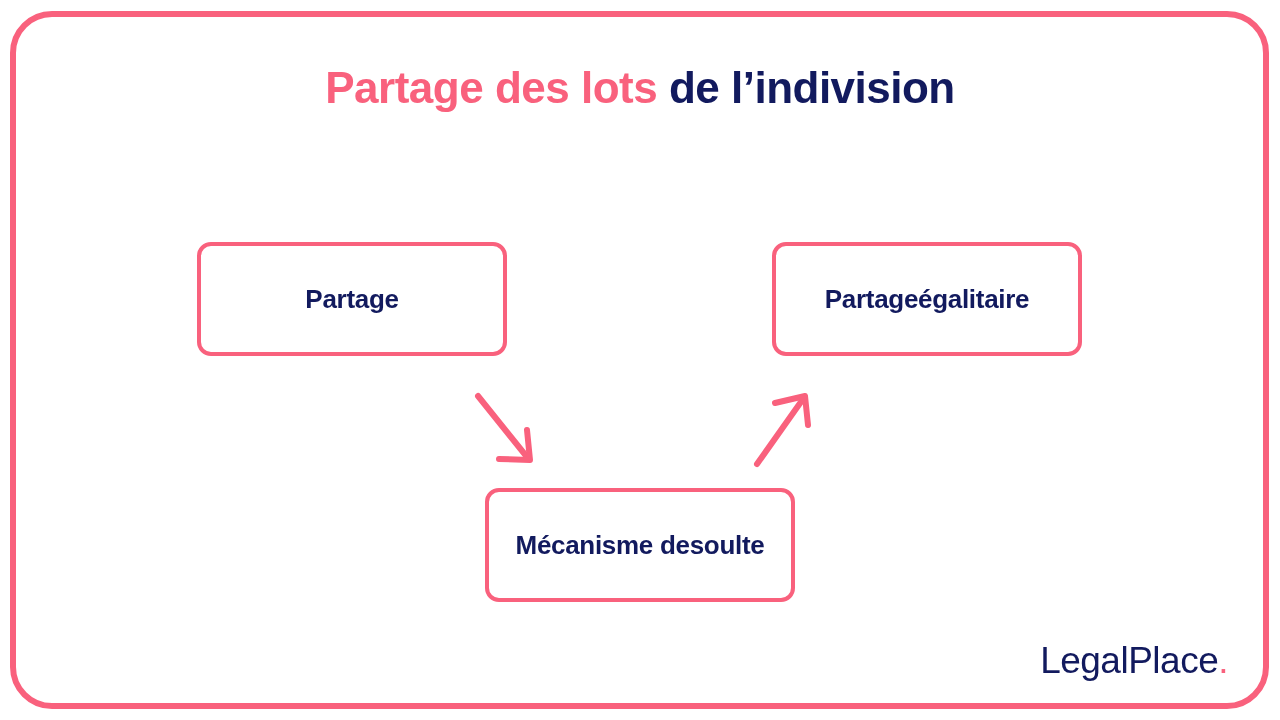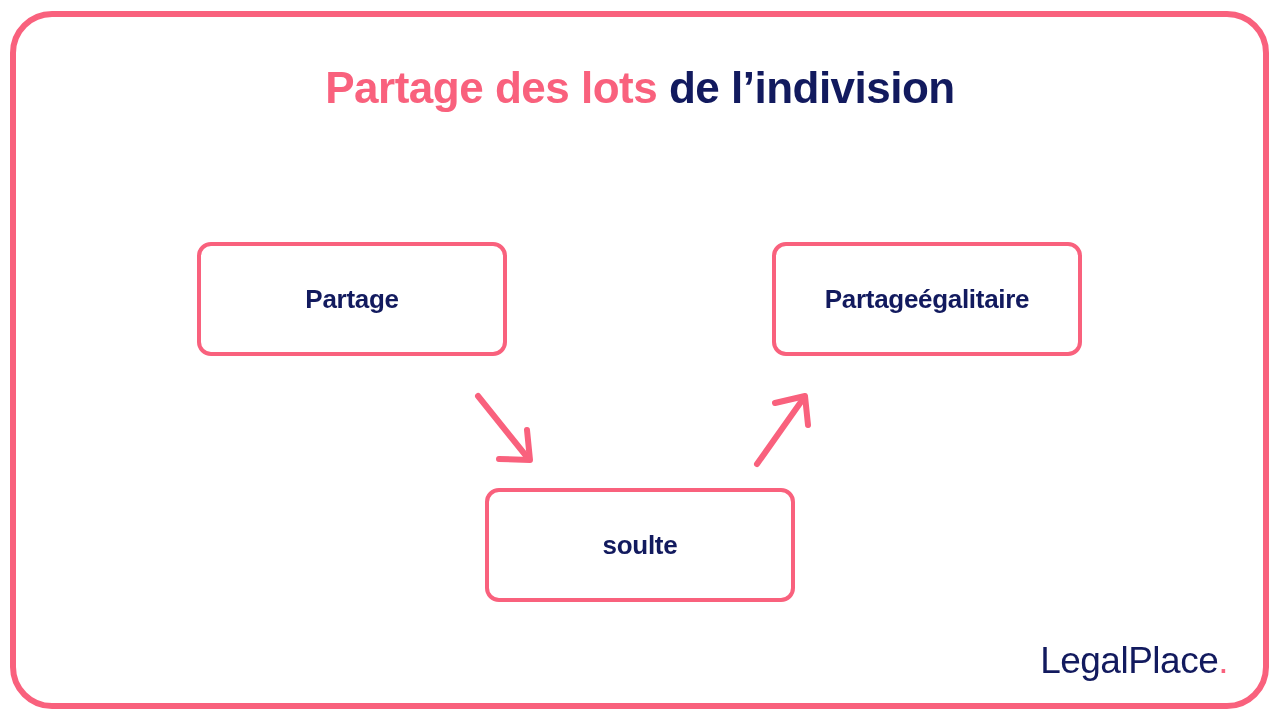--- a/index.html
+++ b/index.html
@@ -90,20 +90,21 @@
   <div class="node node-inegalitaire">
     <span>Partage</span>
   </div>
 
   <div class="node node-egalitaire">
     <span>Partage</span>
     <span>égalitaire</span>
   </div>
 
   <div class="node node-soulte">
+    <span>Mécanisme de</span>
     <span>soulte</span>
   </div>
 
   <svg class="arrows" viewBox="0 0 1280 720" xmlns="http://www.w3.org/2000/svg">
 
     <g stroke="#F9617D" stroke-width="6" fill="none" stroke-linecap="round" stroke-linejoin="round">
       <path d="M 478 396 L 527 457"></path>
       <path d="M 499 459 L 530 460 L 527 430"></path>
     </g>
 

